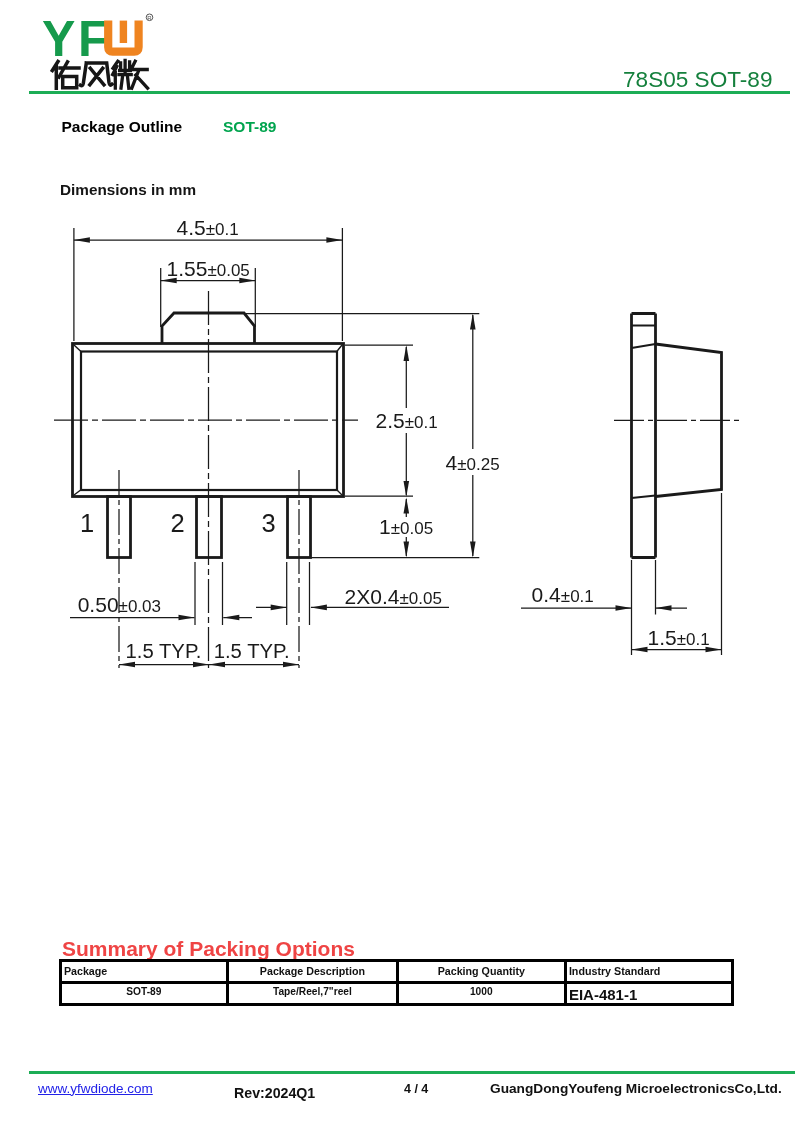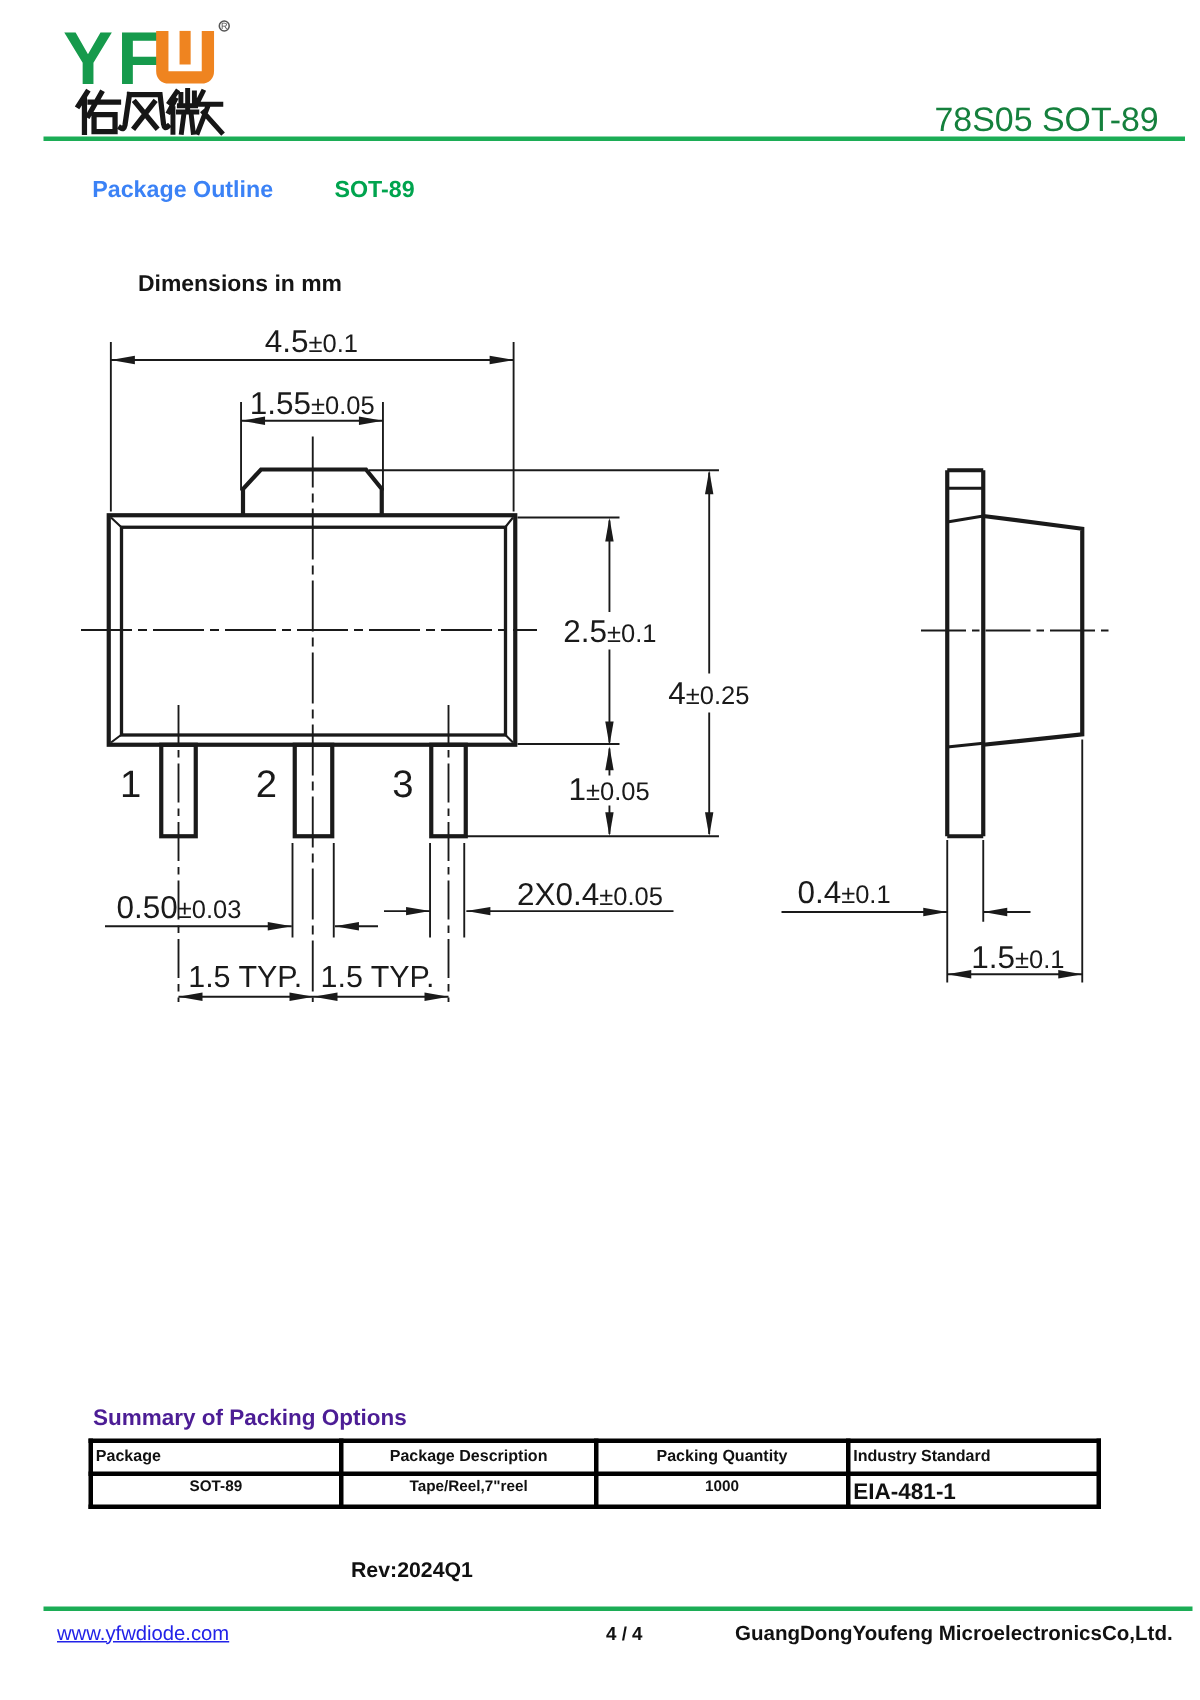--- a/index.html
+++ b/index.html
@@ -33,25 +33,25 @@
 
   <g stroke="#161616" stroke-width="3.3" fill="none" stroke-linecap="square">
     <path d="M117.8,61.3 L113,68.3 M116.8,66.5 L112.6,74.5 M115.3,72.5 L115.3,88.2 M120.6,63 L120.6,70.5 M129.6,62 L129.6,70.5 M125.1,60.3 L125.1,74.5 M119.6,70.5 L130.4,70.5 M119,74.7 L131.2,74.7 M122.4,77.5 L121,88.2 M127.6,77.5 L128.8,88.2 M135.2,61.3 L131.2,69.3 M132,69.5 L147.2,69.5 M138.3,71.5 L131.8,88.2 M135.7,75 L147.6,88.2"></path>
   </g>
 </svg>
 
 <div class="abs" style="left:623px;top:66.6px;font-size:22.6px;font-weight:normal;color:#15803d;">78S05 SOT-89</div>
 
 <div class="abs" style="left:29px;top:91.4px;width:761px;height:2.6px;background:#1cad56;"></div>
 
-<div class="abs" style="left:61.5px;top:118px;font-size:15.5px;font-weight:bold;color:#3b82f6;">Package Outline</div>
+<div class="abs" style="left:61.5px;top:118px;font-size:15.5px;font-weight:bold;color:#000000;">Package Outline</div>
 
 <div class="abs" style="left:223px;top:118px;font-size:15.5px;font-weight:bold;color:#00a44e;">SOT-89</div>
 
-<div class="abs" style="left:60px;top:181px;font-size:15.3px;font-weight:bold;color:#151515;margin-left:32px;">Dimensions in mm</div>
+<div class="abs" style="left:60px;top:181px;font-size:15.3px;font-weight:bold;color:#151515;">Dimensions in mm</div>
 
 <svg class="abs" style="left:0;top:0" width="800" height="800" viewBox="0 0 800 800" fill="none">
   <g stroke="#1a1a1a">
 
   <rect x="72.5" y="343.5" width="271" height="153" stroke-width="2.8"></rect>
 
   <rect x="81" y="351.5" width="256" height="138.5" stroke-width="2.2"></rect>
 
   <path d="M74,345 L82,352.5 M342,345 L336,352.5 M74,495 L82,489 M342,495 L336,489" stroke-width="1.4"></path>
 
@@ -189,21 +189,21 @@
     <path d="M721.5,649.5 l-16,-2.8 l0,5.6 Z"></path>
   </g>
   <g font-family="Liberation Sans, sans-serif" fill="#1a1a1a" font-size="21">
 
   <text x="531.6" y="602.2">0.4<tspan font-size="17">±0.1</tspan></text>
 
   <text x="647.5" y="645.3">1.5<tspan font-size="17">±0.1</tspan></text>
   </g>
 </svg>
 
-<div class="abs" style="left:62px;top:937px;font-size:15px;font-weight:bold;color:#4c1d95;">Summary of Packing Options</div>
+<div class="abs" style="left:62px;top:937px;font-size:21px;font-weight:bold;color:#ef4444;">Summary of Packing Options</div>
 
 <div class="abs" style="left:58.5px;top:959px;width:675.5px;height:3px;background:#000;"></div>
 
 <div class="abs" style="left:58.5px;top:981.1px;width:675.5px;height:3px;background:#000;"></div>
 
 <div class="abs" style="left:58.5px;top:1003.1px;width:675.5px;height:3px;background:#000;"></div>
 
 <div class="abs" style="left:58.5px;top:959px;width:3px;height:47px;background:#000;"></div>
 <div class="abs" style="left:226.2px;top:959px;width:3px;height:47px;background:#000;"></div>
 <div class="abs" style="left:395.5px;top:959px;width:3px;height:47px;background:#000;"></div>
@@ -223,17 +223,17 @@
 <div class="abs" style="left:232.4px;top:986px;width:160px;text-align:center;font-size:10.2px;font-weight:bold;color:#111;">Tape/Reel,7"reel</div>
 
 <div class="abs" style="left:401.3px;top:986px;width:160px;text-align:center;font-size:10.2px;font-weight:bold;color:#111;">1000</div>
 
 <div class="abs" style="left:568.9px;top:986px;width:160px;text-align:left;font-size:15px;font-weight:bold;color:#111;">EIA-481-1</div>
 
 <div class="abs" style="left:29px;top:1071.4px;width:766px;height:2.6px;background:#1cad56;"></div>
 
 <div class="abs" style="left:38px;top:1080.5px;font-size:13.5px;font-weight:normal;color:#2222e8;text-decoration:underline;">www.yfwdiode.com</div>
 
-<div class="abs" style="left:234px;top:1039px;font-size:14.2px;font-weight:bold;color:#111;">Rev:2024Q1</div>
+<div class="abs" style="left:234px;top:1085px;font-size:14.2px;font-weight:bold;color:#111;">Rev:2024Q1</div>
 
 <div class="abs" style="left:404px;top:1082px;font-size:12.5px;font-weight:bold;color:#111;">4 / 4</div>
 
 <div class="abs" style="left:490px;top:1081px;font-size:13.7px;font-weight:bold;color:#111;">GuangDongYoufeng MicroelectronicsCo,Ltd.</div>
 
 </body></html>

